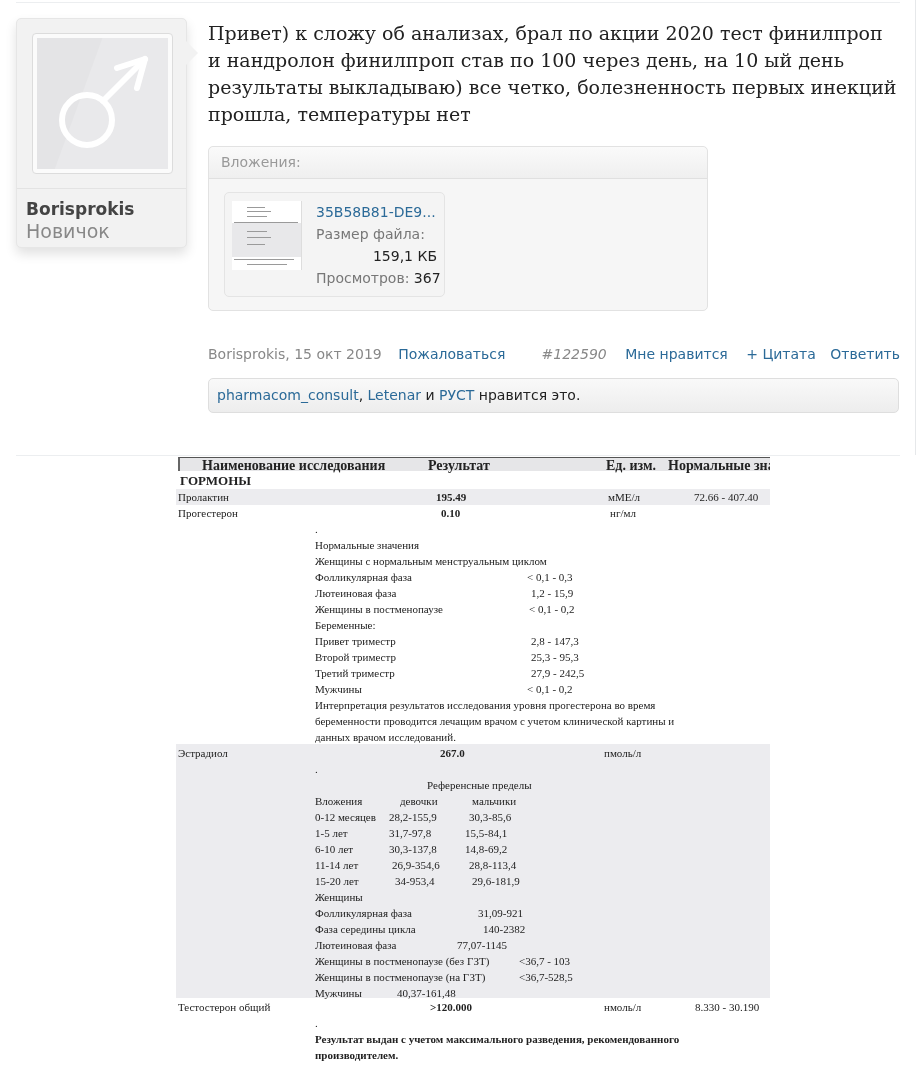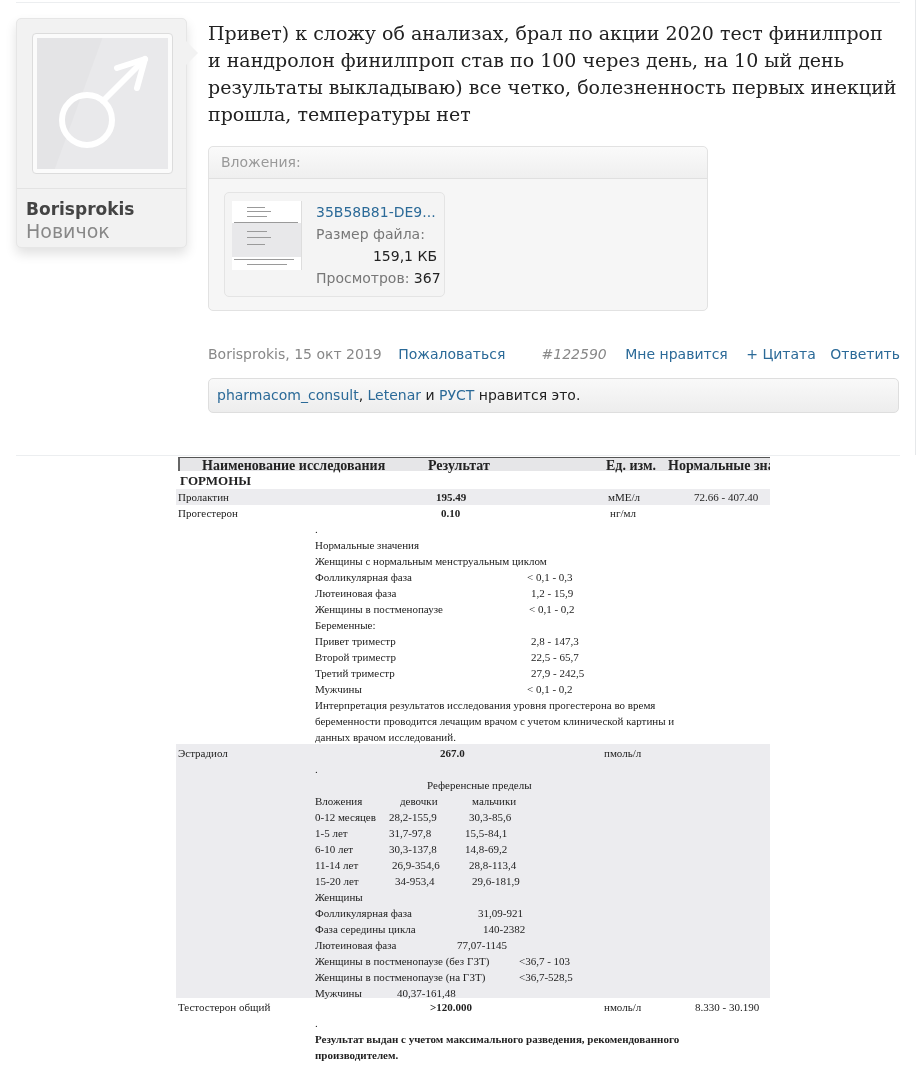--- a/index.html
+++ b/index.html
@@ -174,21 +174,21 @@
     </div>
   <div class="ln" style="top:162px">
       <span>Беременные:</span>
     </div>
   <div class="ln" style="top:178px">
       <span>Привет триместр</span>
       <span style="left:216px">2,8 - 147,3</span>
     </div>
   <div class="ln" style="top:194px">
       <span>Второй триместр</span>
-      <span style="left:216px">22,5 - 65,7</span>
+      <span style="left:216px">25,3 - 95,3</span>
     </div>
   <div class="ln" style="top:210px">
       <span>Третий триместр</span>
       <span style="left:216px">27,9 - 242,5</span>
     </div>
   <div class="ln" style="top:226px">
       <span>Мужчины</span>
       <span style="left:212px">&lt; 0,1 - 0,2</span>
     </div>
   <div class="ln" style="top:242px">

